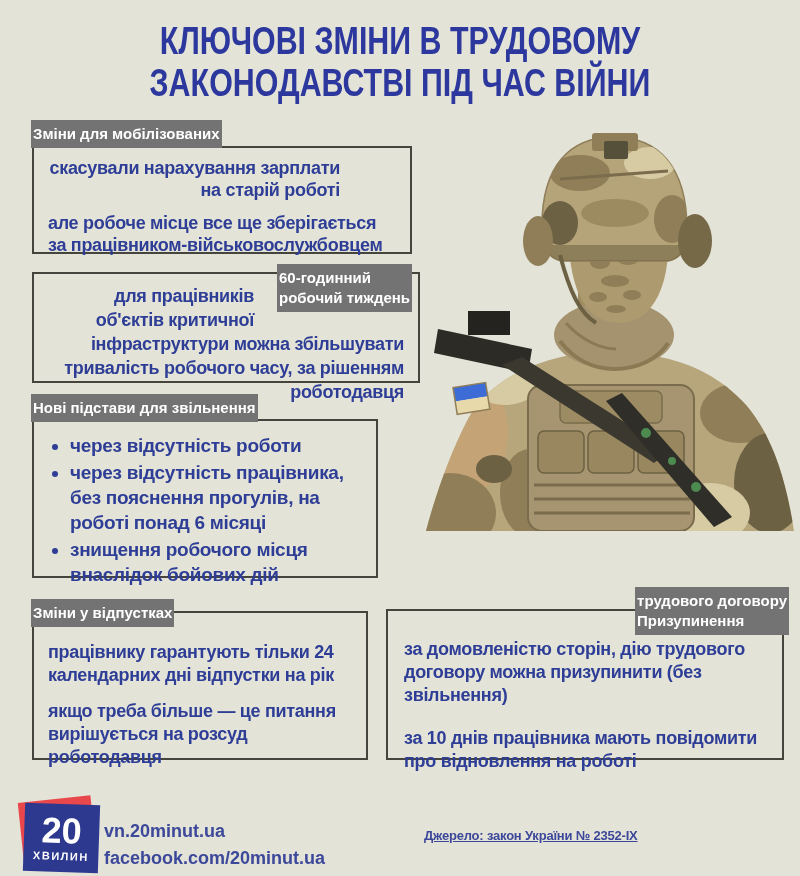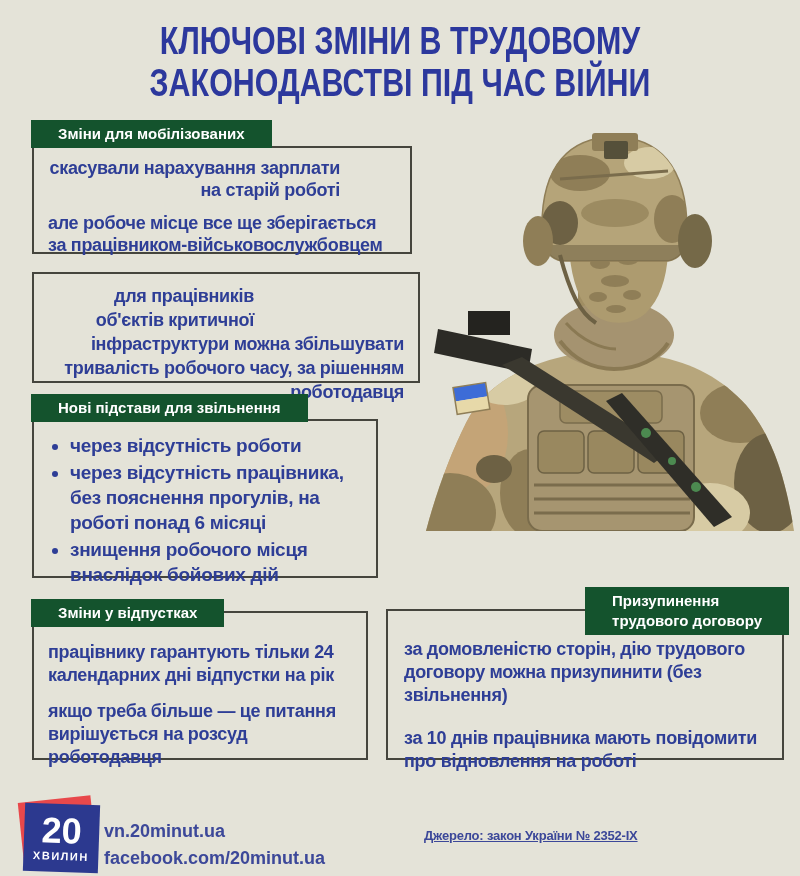--- a/index.html
+++ b/index.html
@@ -17,25 +17,25 @@
     color: #2c389d;
     font-size: 38px; font-weight: 800;
     line-height: 42px;
     transform: scaleX(0.8);
     transform-origin: 50% 0;
     letter-spacing: 0;
   }
   
   .badge {
     position: absolute;
-    background: #14532d;
+    background: #737373;
     color: #ffffff;
     font-size: 15px; font-weight: 700;
     line-height: 20px;
-    padding: 4px 27px;
+    padding: 4px 2px;
     z-index: 3;
     white-space: nowrap;
   }
   .badge span { display: block; }
   
   .panel {
     position: absolute;
     border: 2px solid #45453d;
     box-sizing: border-box;
     color: #2e3e96;
@@ -194,20 +194,24 @@
   </svg>
 
   <div class="badge" id="badge-mobilized">
     <span>Зміни для мобілізованих</span>
   </div>
   <div class="panel" id="panel-mobilized">
     <p class="p1">скасували нарахування зарплати на старій роботі</p>
     <p class="p2">але робоче місце все ще зберігається за працівником-військовослужбовцем</p>
   </div>
 
+  <div class="badge" id="badge-week60">
+    <span>60-годинний</span>
+    <span>робочий тиждень</span>
+  </div>
   <div class="panel" id="panel-week60">
     <div class="float-spacer"></div>
     <p>для працівників об'єктів критичної інфраструктури можна збільшувати тривалість робочого часу, за рішенням роботодавця</p>
   </div>
 
   <div class="badge" id="badge-dismissal">
     <span>Нові підстави для звільнення</span>
   </div>
   <div class="panel" id="panel-dismissal">
     <ul>
@@ -219,22 +223,22 @@
 
   <div class="badge" id="badge-vacations">
     <span>Зміни у відпустках</span>
   </div>
   <div class="panel" id="panel-vacations">
     <p class="p1">працівнику гарантують тільки 24 календарних дні відпустки на рік</p>
     <p class="p2">якщо треба більше — це питання вирішується на розсуд роботодавця</p>
   </div>
 
   <div class="badge" id="badge-suspension">
+    <span>трудового договору</span>
     <span>Призупинення</span>
-    <span>трудового договору</span>
   </div>
   <div class="panel" id="panel-suspension">
     <p class="p1">за домовленістю сторін, дію трудового договору можна призупинити (без звільнення)</p>
     <p class="p2">за 10 днів працівника мають повідомити про відновлення на роботі</p>
   </div>
 
   <div class="logo-red"></div>
   <div class="logo-blue">
     <div class="logo-number">20</div>
     <div class="logo-word">ХВИЛИН</div>

